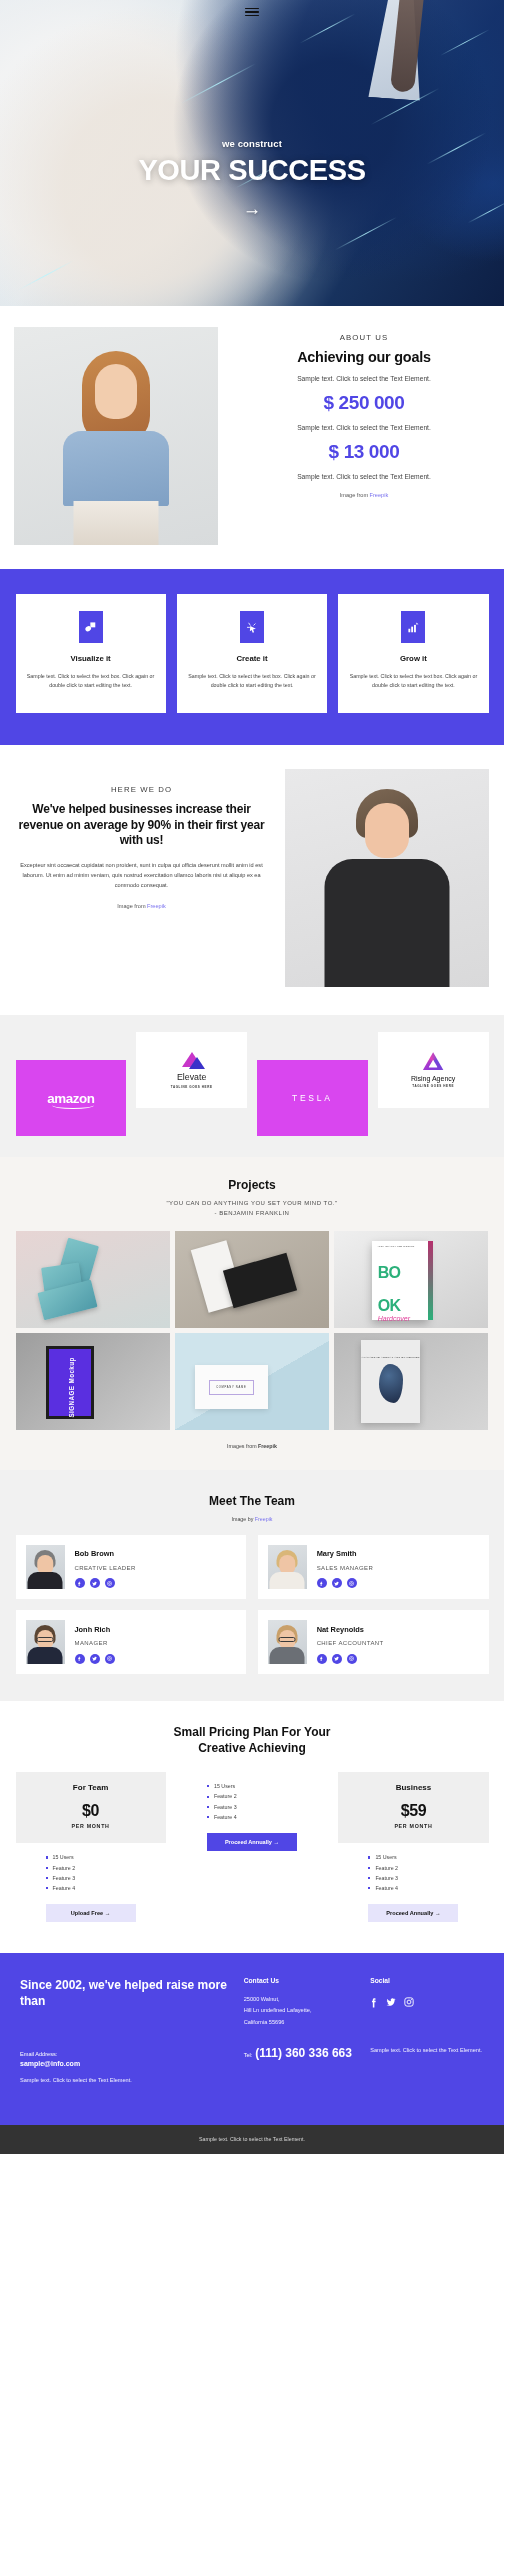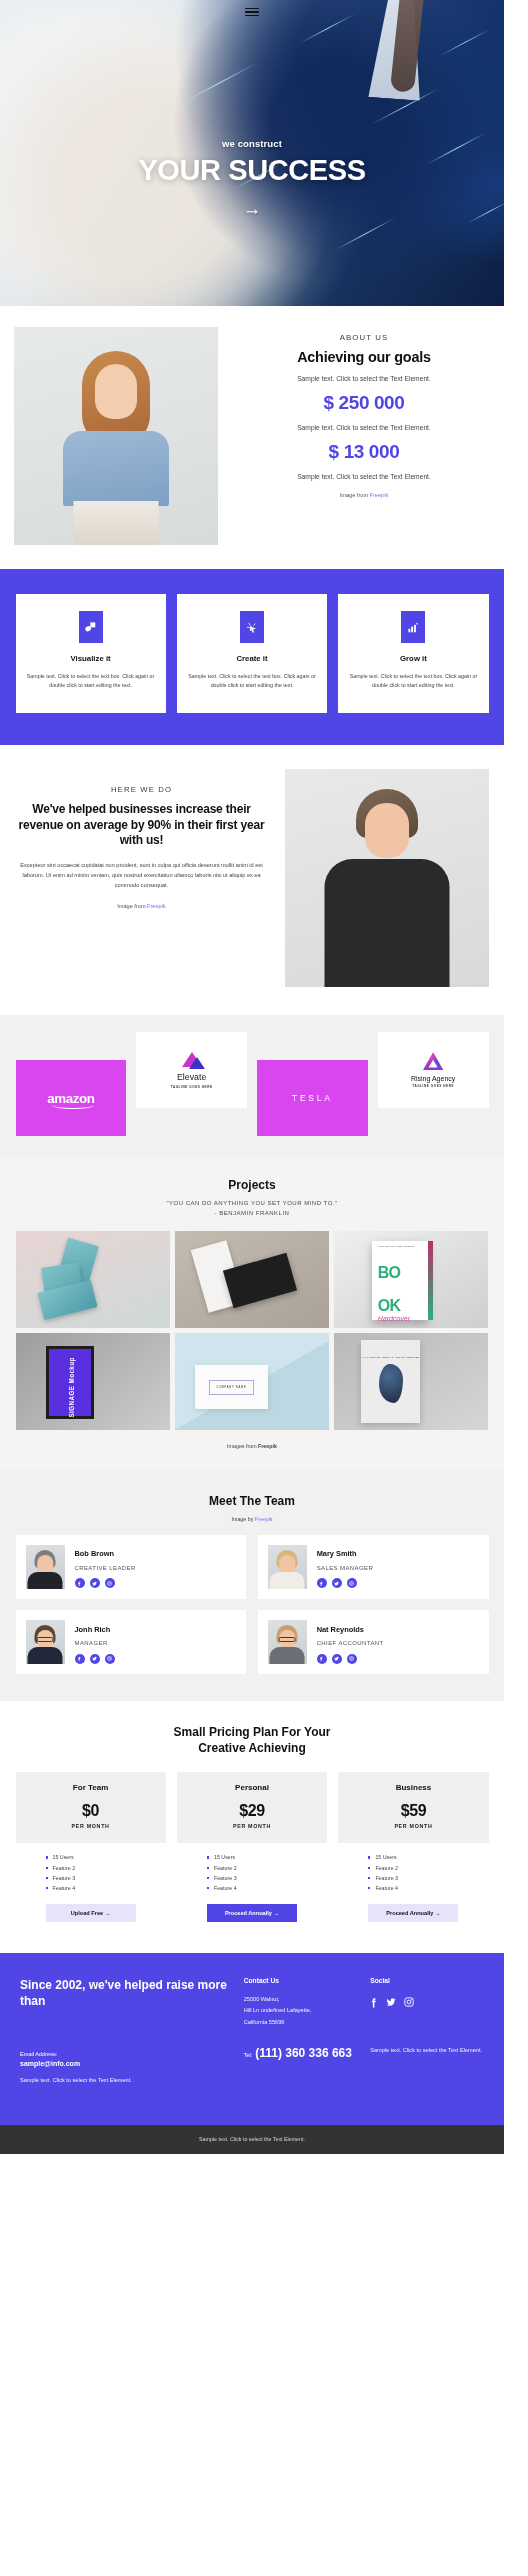--- a/index.html
+++ b/index.html
@@ -549,25 +549,20 @@
         <ul class="plan-feats">
           <li>15 Users</li>
           <li>Feature 2</li>
           <li>Feature 3</li>
           <li>Feature 4</li>
         </ul>
         <button class="plan-btn btn-light">Upload Free →</button>
       </div>
 
       <div class="plan">
-        <div class="plan-top">
-          <div class="plan-name">Personal</div>
-          <div class="plan-price">$29</div>
-          <div class="plan-per">PER MONTH</div>
-        </div>
         <ul class="plan-feats">
           <li>15 Users</li>
           <li>Feature 2</li>
           <li>Feature 3</li>
           <li>Feature 4</li>
         </ul>
         <button class="plan-btn btn-solid">Proceed Annually →</button>
       </div>
 
       <div class="plan">

